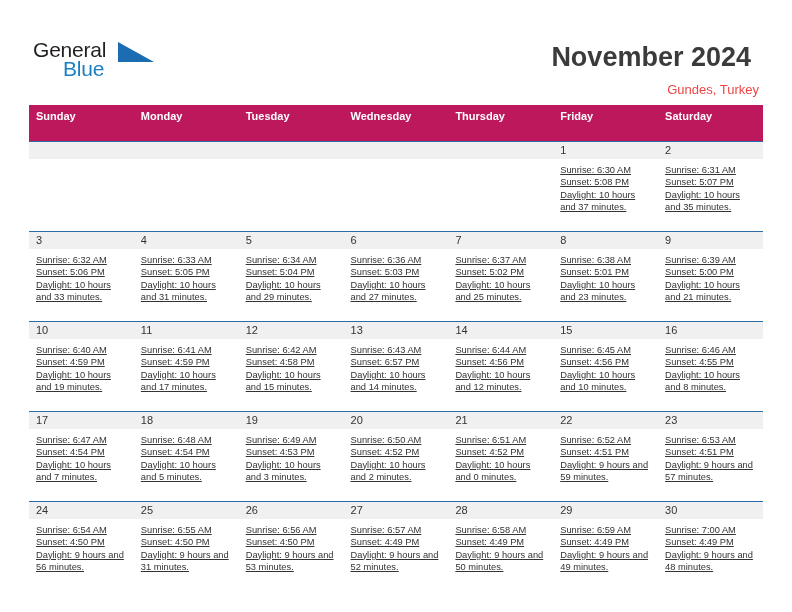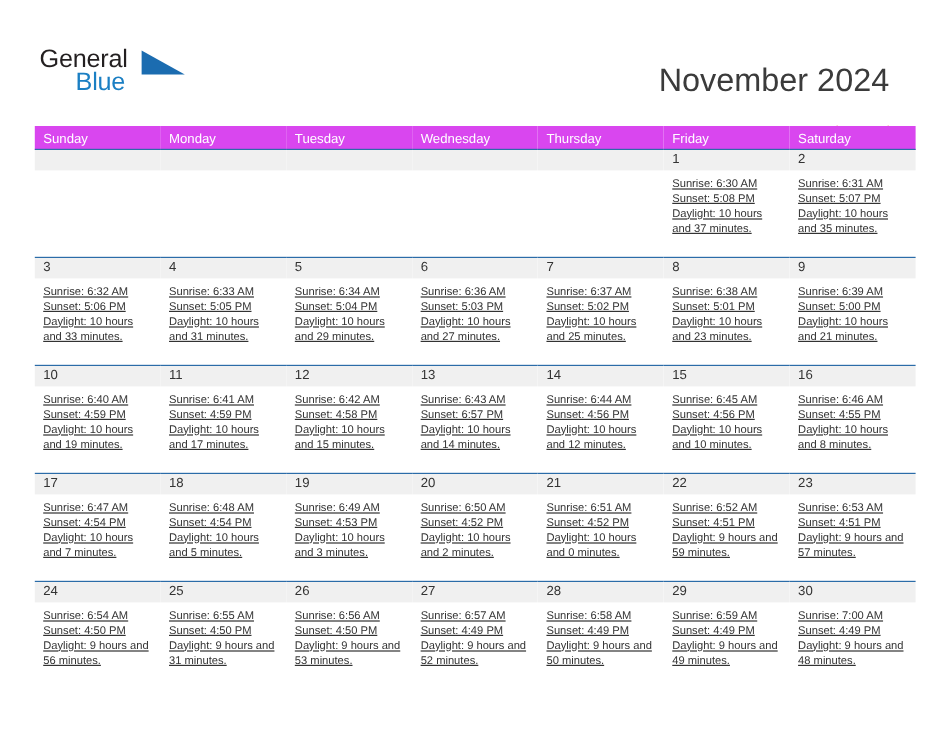--- a/index.html
+++ b/index.html
@@ -74,48 +74,48 @@
     position: absolute;
     right: 33px;
     top: 33px;
     text-align: right;
   }
   .cal-title {
     font-size: 27px;
     color: #3b3b3b;
     line-height: 32px;
     white-space: nowrap;
-    font-weight: normal;
-    margin: 18px;
+    font-weight: bold;
+    margin: 8px;
   }
   .cal-subtitle {
     font-size: 13px;
     color: #ef4444;
     line-height: 17px;
     margin-top: 8px;
     white-space: nowrap;
   }
 
   
   .calendar {
     position: absolute;
     left: 29px;
     top: 105px;
     width: 734px;
     border-collapse: collapse;
     table-layout: fixed;
   }
 
   .calendar th {
-    background: #d946ef;
+    background: #be185d;
     color: #ffffff;
     font-size: 11px;
-    font-weight: normal;
+    font-weight: bold;
     text-align: left;
-    padding: 5px 0 1px 7px;
+    padding: 5px 0 18px 7px;
     height: 12px;
     border: none;
     line-height: 13px;
   }
 
   .calendar td {
     vertical-align: top;
     padding: 0;
     border: none;
     border-top: 1.5px solid #2b6ca8;

